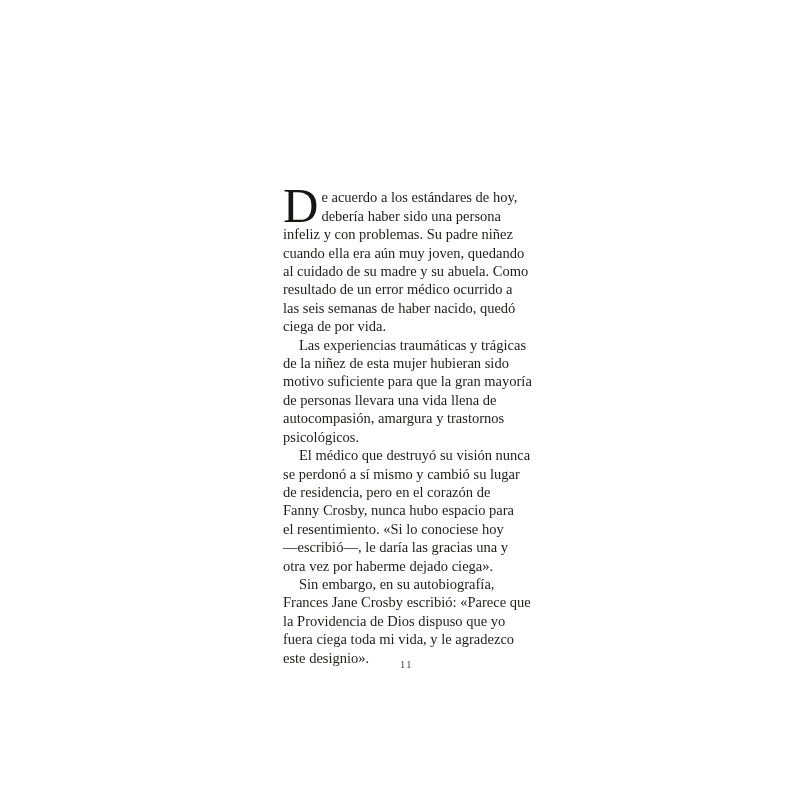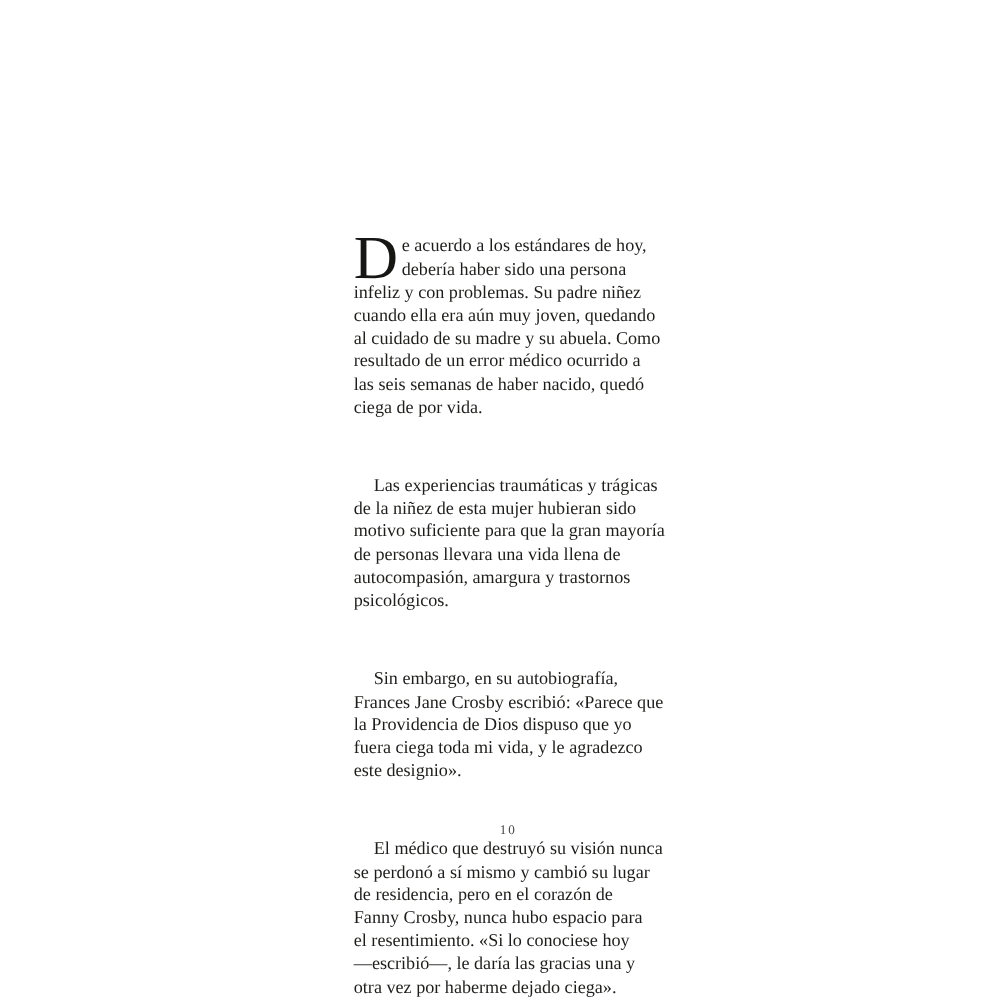--- a/index.html
+++ b/index.html
@@ -29,21 +29,20 @@
     line-height: 18.4px;
     text-align: left;
   }
   .para {
     margin: 0;
     padding: 0;
     white-space: pre-line; 
   }
   .para.indented {
     text-indent: 16px;
-    margin-top: 44px;
   }
   .dropcap {
     float: left;
     font-size: 49px;
     line-height: 36px;
     height: 36px;
     padding: 0 3px 0 0;
     color: #161614;
   }
   .folio {
@@ -75,31 +74,31 @@
 ciega de por vida.</span>
     </p>
 
     <p class="para indented">Las experiencias traumáticas y trágicas
 de la niñez de esta mujer hubieran sido
 motivo suficiente para que la gran mayoría
 de personas llevara una vida llena de
 autocompasión, amargura y trastornos
 psicológicos.</p>
 
-    <p class="para indented">Sin embargo, en su autobiografía,
-Frances Jane Crosby escribió: «Parece que
-la Providencia de Dios dispuso que yo
-fuera ciega toda mi vida, y le agradezco
-este designio».</p>
-
     <p class="para indented">El médico que destruyó su visión nunca
 se perdonó a sí mismo y cambió su lugar
 de residencia, pero en el corazón de
 Fanny Crosby, nunca hubo espacio para
 el resentimiento. «Si lo conociese hoy
 —escribió—, le daría las gracias una y
 otra vez por haberme dejado ciega».</p>
 
+    <p class="para indented">Sin embargo, en su autobiografía,
+Frances Jane Crosby escribió: «Parece que
+la Providencia de Dios dispuso que yo
+fuera ciega toda mi vida, y le agradezco
+este designio».</p>
+
   </div>
 
-  <div class="folio">10</div>
+  <div class="folio">11</div>
 
 </div>
 
 </body></html>

